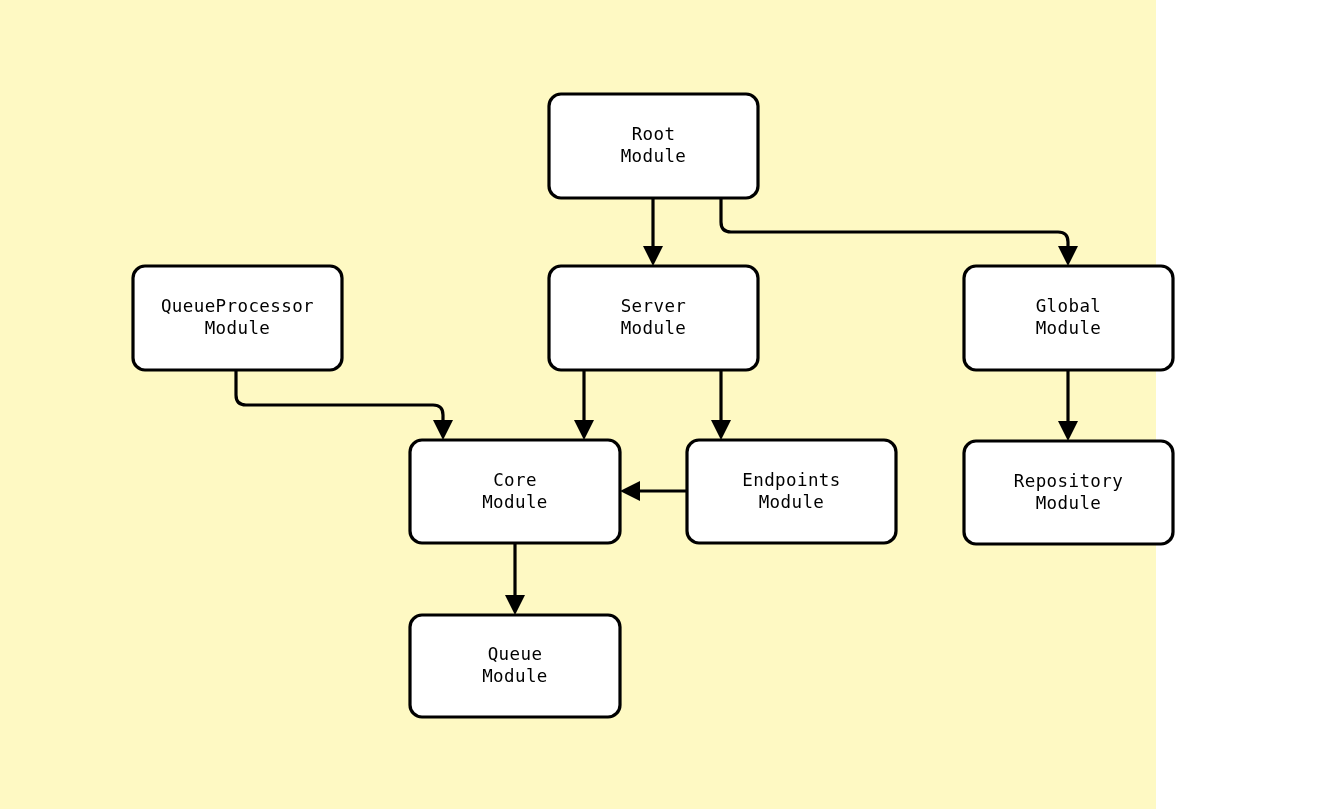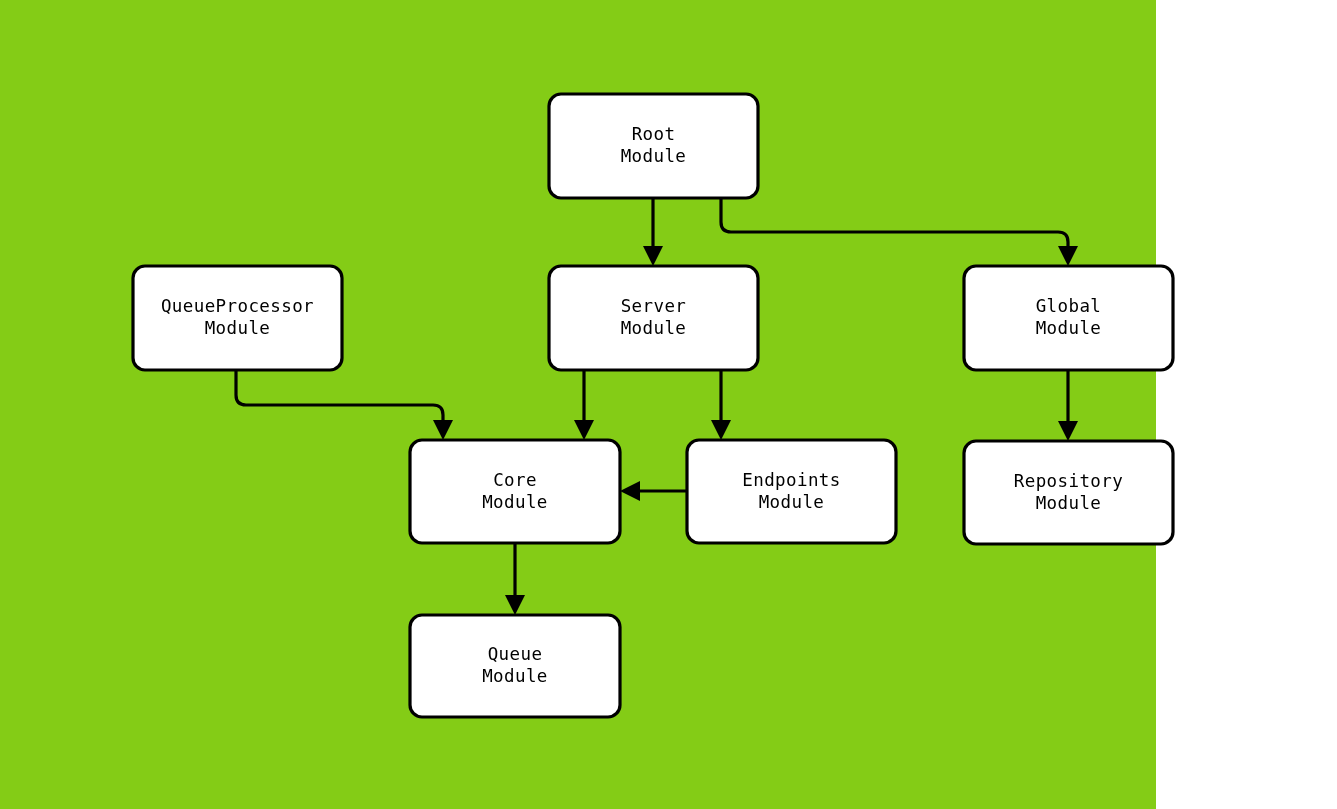--- a/index.html
+++ b/index.html
@@ -10,21 +10,21 @@
   body {
     width: 1337px;
     height: 809px;
     overflow: hidden;
     font-family: "DejaVu Sans Mono", "Liberation Mono", monospace;
   }
   #diagram-root {
     position: relative;
     width: 1156px;
     height: 809px;
-    background: #84cc16;
+    background: #fef9c3;
   }
   svg#diagram-canvas {
     display: block;
     width: 1337px;
     height: 809px;
   }
   .node-box {
     fill: #ffffff;
     stroke: #000000;
     stroke-width: 3.2;

